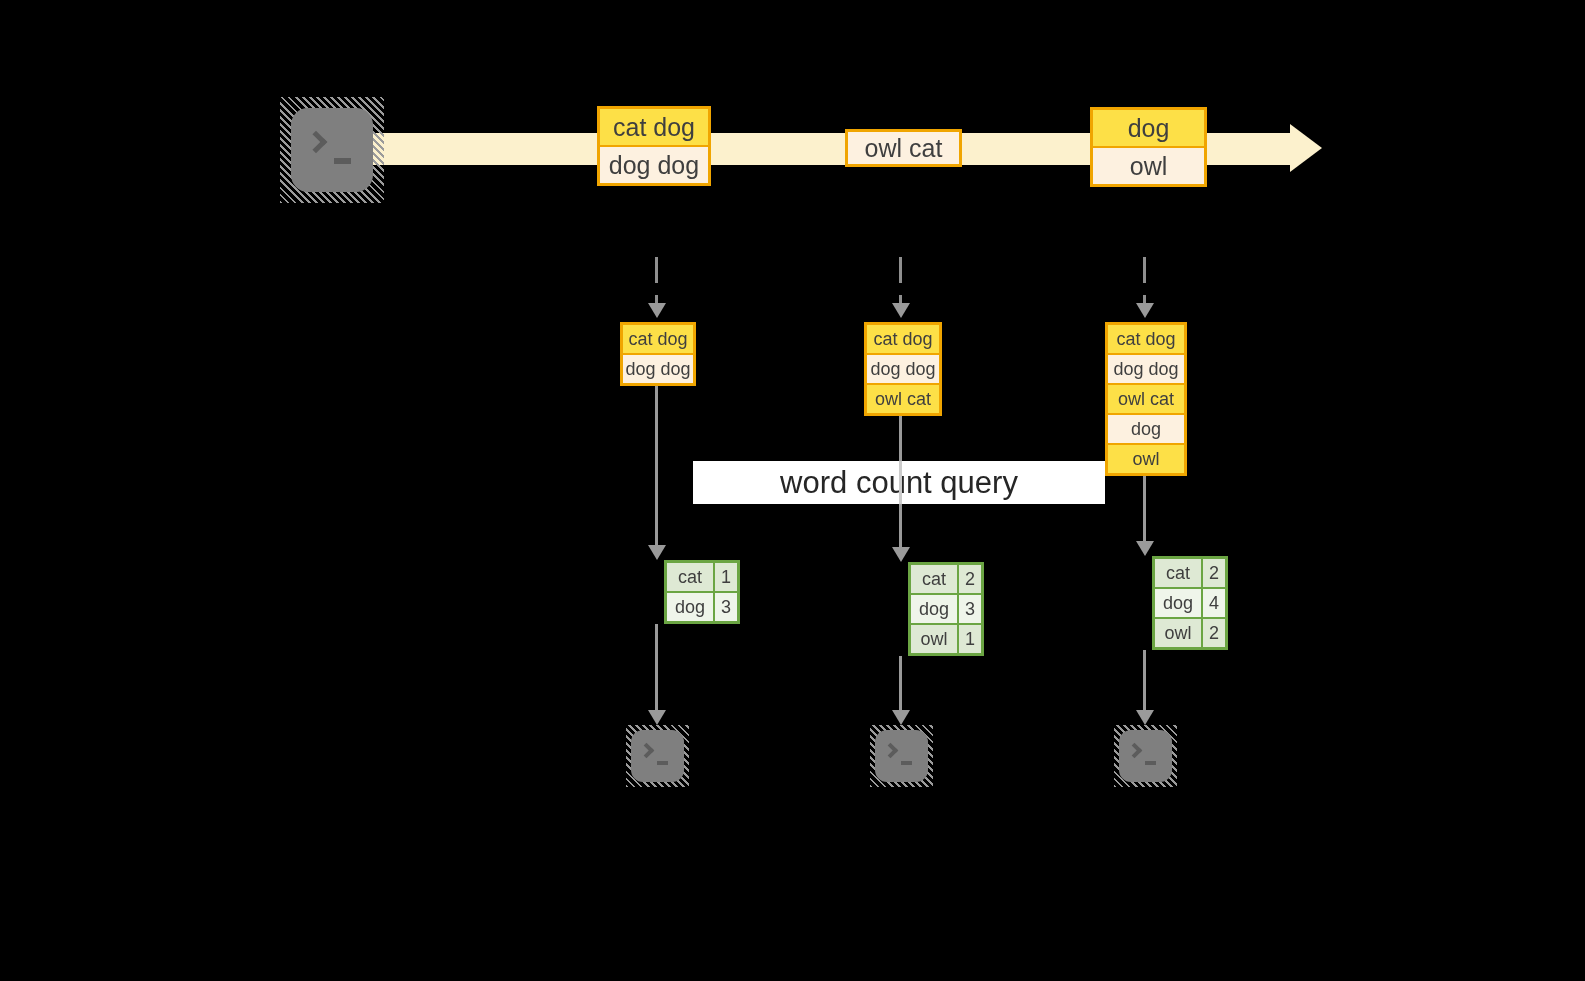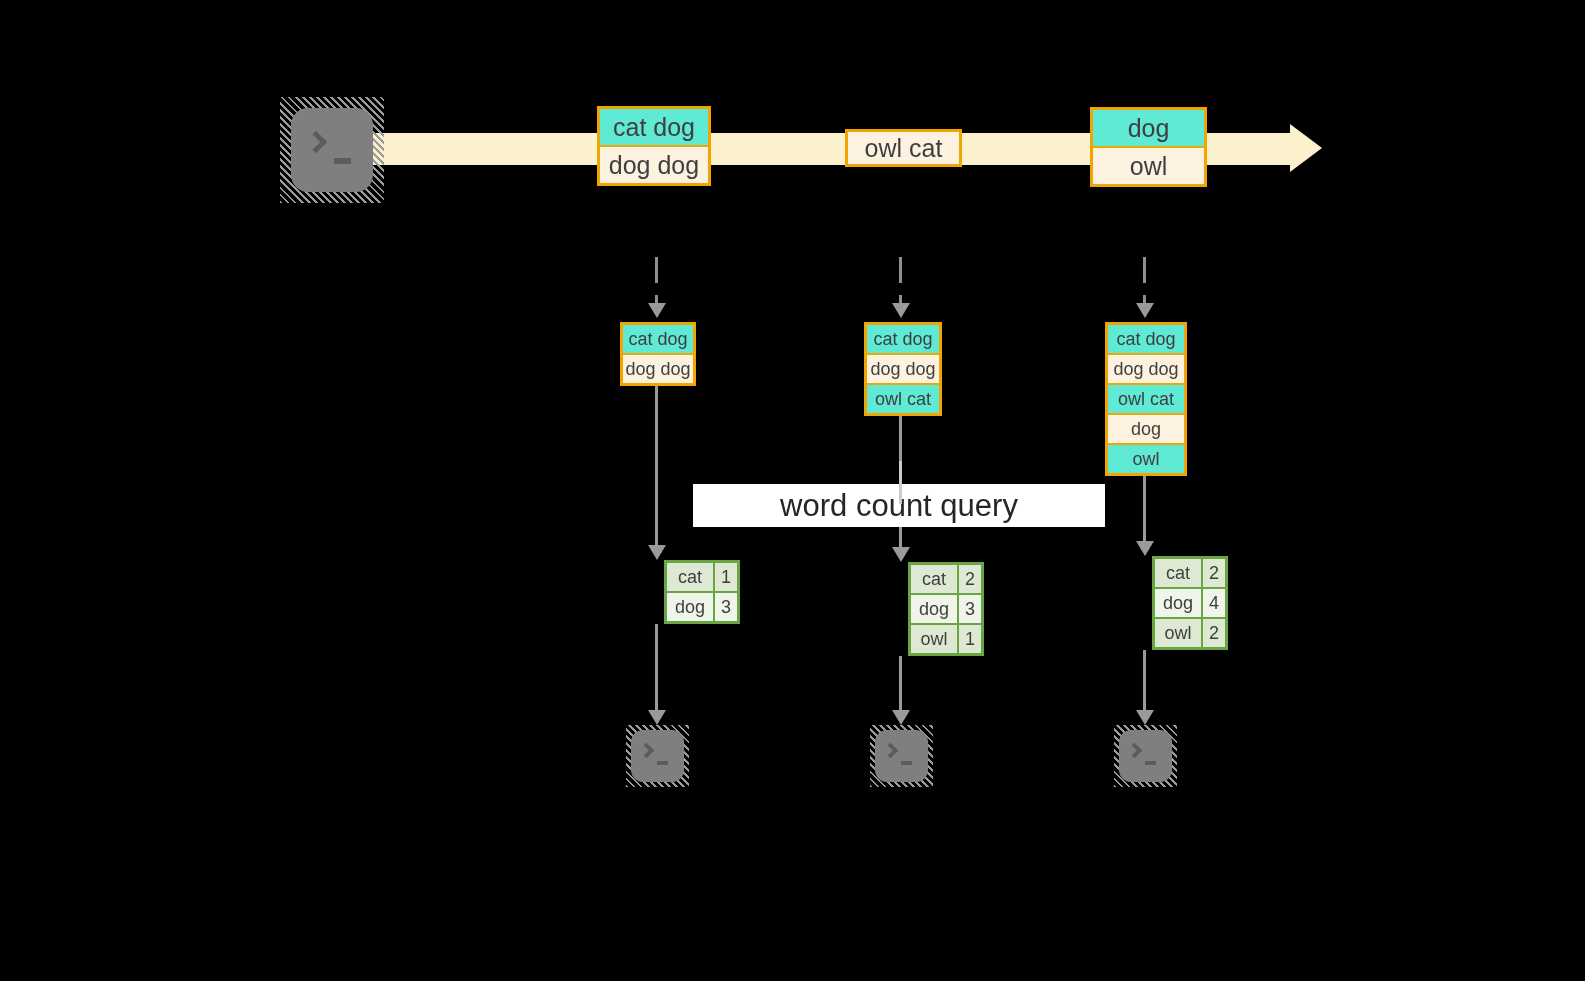--- a/index.html
+++ b/index.html
@@ -42,21 +42,21 @@
   .obox {
     display: grid; grid-auto-rows: 36px; gap: 2px; padding: 3px;
     background: #f0a500; box-sizing: content-box;
   }
   .obox .cell {
     display: flex; align-items: center; justify-content: center;
     font-size: 25px; color: #3f3f3f;
   }
   .obox.small { grid-auto-rows: 28px; }
   .obox.small .cell { font-size: 18px; }
-  .fill-a { background: #5eead4; }
+  .fill-a { background: #fde047; }
   .fill-b { background: #fdf1e0; }
 
   
   .v-dash {
     width: 3px;
     background: repeating-linear-gradient(to bottom, #8f8f8f 0 26px, transparent 26px 38px);
   }
   .v-line { width: 3px; background: #9a9a9a; }
   .v-head {
     width: 0; height: 0;
@@ -200,18 +200,18 @@
   <div class="abs v-line" style="left:1143px; top:650px; height:60px;"></div>
   <div class="abs v-head" style="left:1136px; top:710px;"></div>
 
   <div class="abs hatch term-sm" style="left:1114px; top:725px; width:63px; height:62px;">
     <div class="term-body">
       <span class="chev"></span>
       <span class="uscore"></span>
     </div>
   </div>
 
-  <div class="abs query-box" style="left:693px; top:484px; width:412px; height:43px;">
+  <div class="abs query-box" style="left:693px; top:461px; width:412px; height:43px;">
     <span>word count query</span>
   </div>
   <div class="abs query-pass" style="left:899px; top:461px; height:43px;"></div>
 
 </div>
 
 </body></html>

